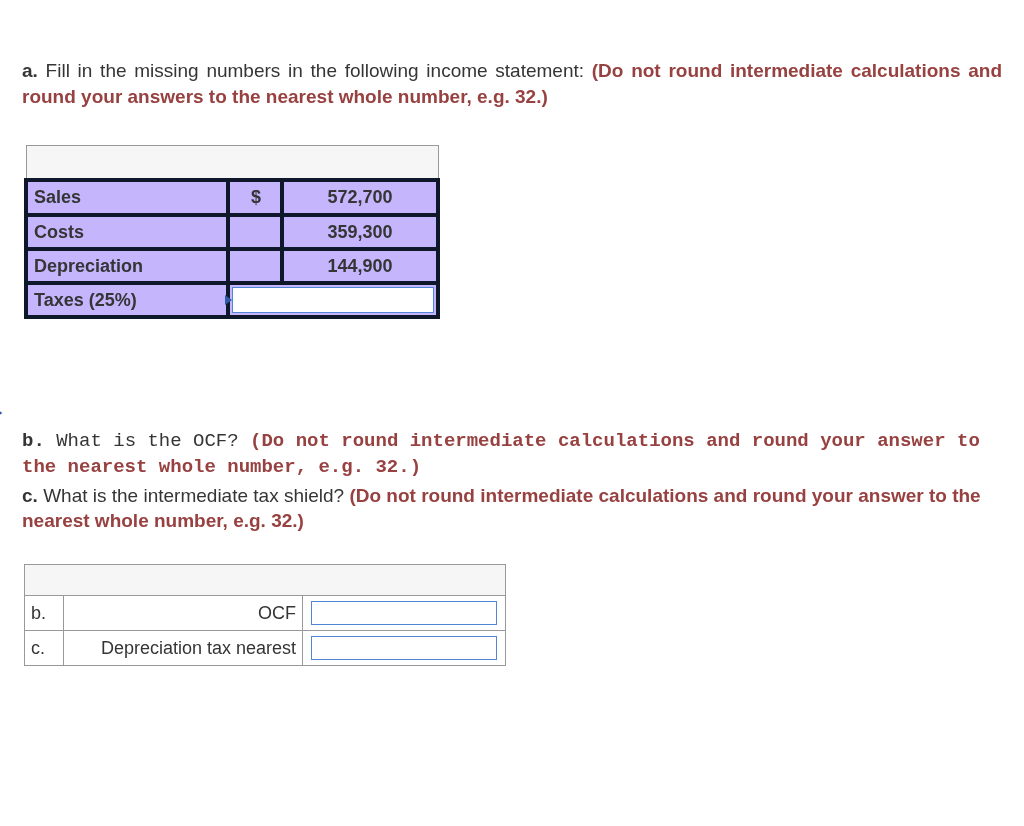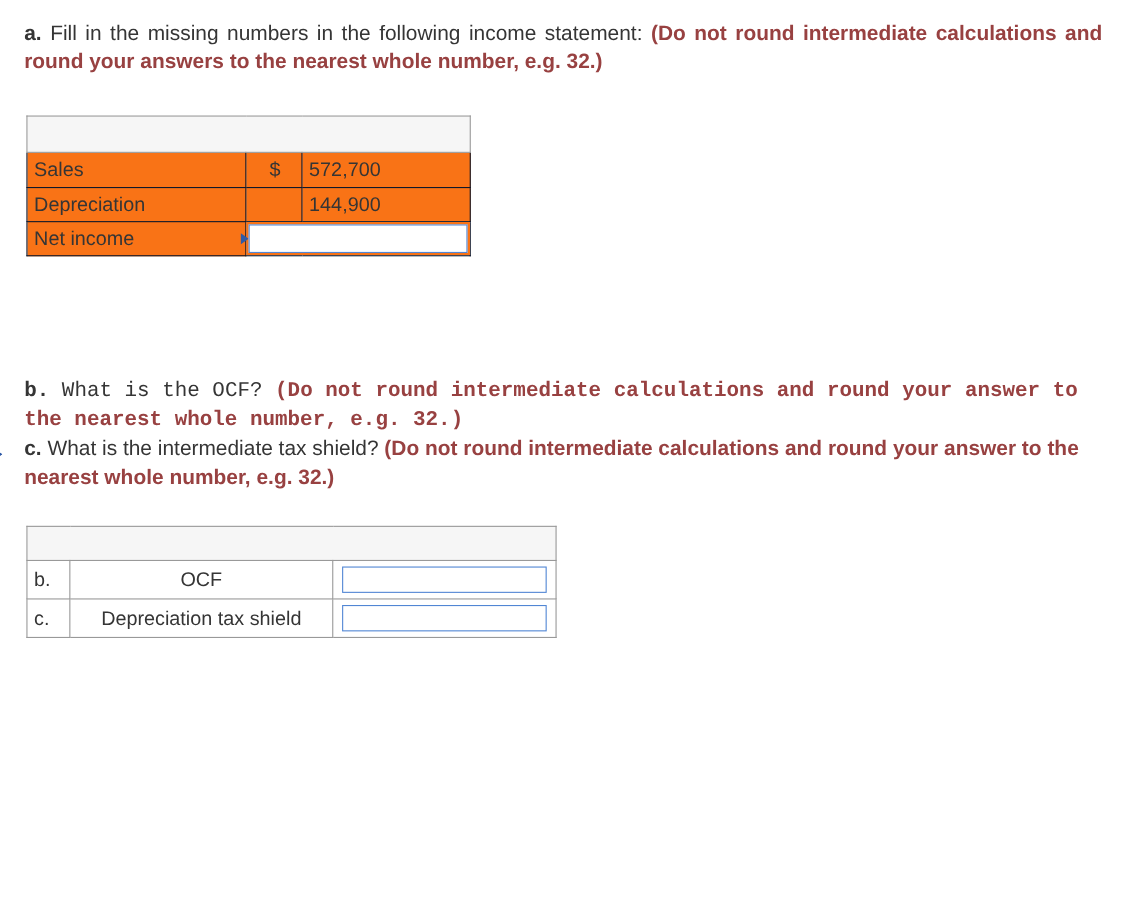--- a/index.html
+++ b/index.html
@@ -18,50 +18,52 @@
   }
   .prefix {
     font-weight: bold;
   }
   .instruction {
     font-weight: bold;
     color: #984141;
   }
   .text-justify {
     text-align: justify;
+    margin-top: 40px;
   }
   table.data {
     border-collapse: collapse;
     margin-top: 36px;
     margin-left: 2px;
     font-size: 18px;
   }
   table.data th.blankhdr {
     height: 30px;
     background: #f6f6f6;
     border: 1px solid #999;
   }
   table.data td {
-    border: 1px solid #0f172a;
+    border: 4px solid #0f172a;
     padding: 3px 6px;
-    background: #f97316;
+    background: #c4b5fd;
     height: 24px;
+    font-weight: bold;
   }
   table.data td.label {
     width: 186px;
     text-align: left;
   }
   table.data td.cur {
     width: 36px;
     text-align: center;
     padding-left: 8px;
   }
   table.data td.val {
     width: 140px;
-    text-align: left;
+    text-align: center;
     padding-right: 6px;
   }
   table.data td.input-cell {
     position: relative;
     padding: 0;
   }
   .input-cell .inner {
     margin: 2px 2px;
     height: 24px;
     border: 1px solid #5186d4;
@@ -114,21 +116,21 @@
     padding: 3px 6px;
     background: #ffffff;
     height: 24px;
   }
   table.data2 td.letter {
     width: 26px;
     text-align: left;
   }
   table.data2 td.label {
     width: 226px;
-    text-align: center;
+    text-align: right;
   }
   table.data2 td.val {
     width: 190px;
     text-align: right;
   }
 </style>
 </head>
 <body>
 
 <div class="question-block text-justify">
@@ -140,26 +142,31 @@
   <tbody>
       <tr>
         <th class="blankhdr" colspan="3"></th>
       </tr>
   <tr>
     <td class="label">Sales</td>
     <td class="cur">$</td>
     <td class="val">572,700</td>
   </tr>
   <tr>
+    <td class="label">Costs</td>
+    <td class="cur"></td>
+    <td class="val">359,300</td>
+  </tr>
+  <tr>
     <td class="label">Depreciation</td>
     <td class="cur"></td>
     <td class="val">144,900</td>
   </tr>
   <tr>
-    <td class="label">Net income</td>
+    <td class="label">Taxes (25%)</td>
     <td class="val input-cell" colspan="2">
       <span class="marker"></span>
       <div class="inner"></div>
     </td>
   </tr>
 </tbody>
   </table>
 
 <div class="spacer-lg"></div>
 
@@ -181,20 +188,20 @@
   <tr>
     <td class="letter">b.</td>
     <td class="label">OCF</td>
     <td class="val input-cell small">
       <span class="marker"></span>
       <div class="inner"></div>
     </td>
   </tr>
   <tr>
     <td class="letter">c.</td>
-    <td class="label">Depreciation tax shield</td>
+    <td class="label">Depreciation tax nearest</td>
     <td class="val input-cell small">
       <span class="marker"></span>
       <div class="inner"></div>
     </td>
   </tr>
 </tbody>
   </table>
 
 </body></html>

